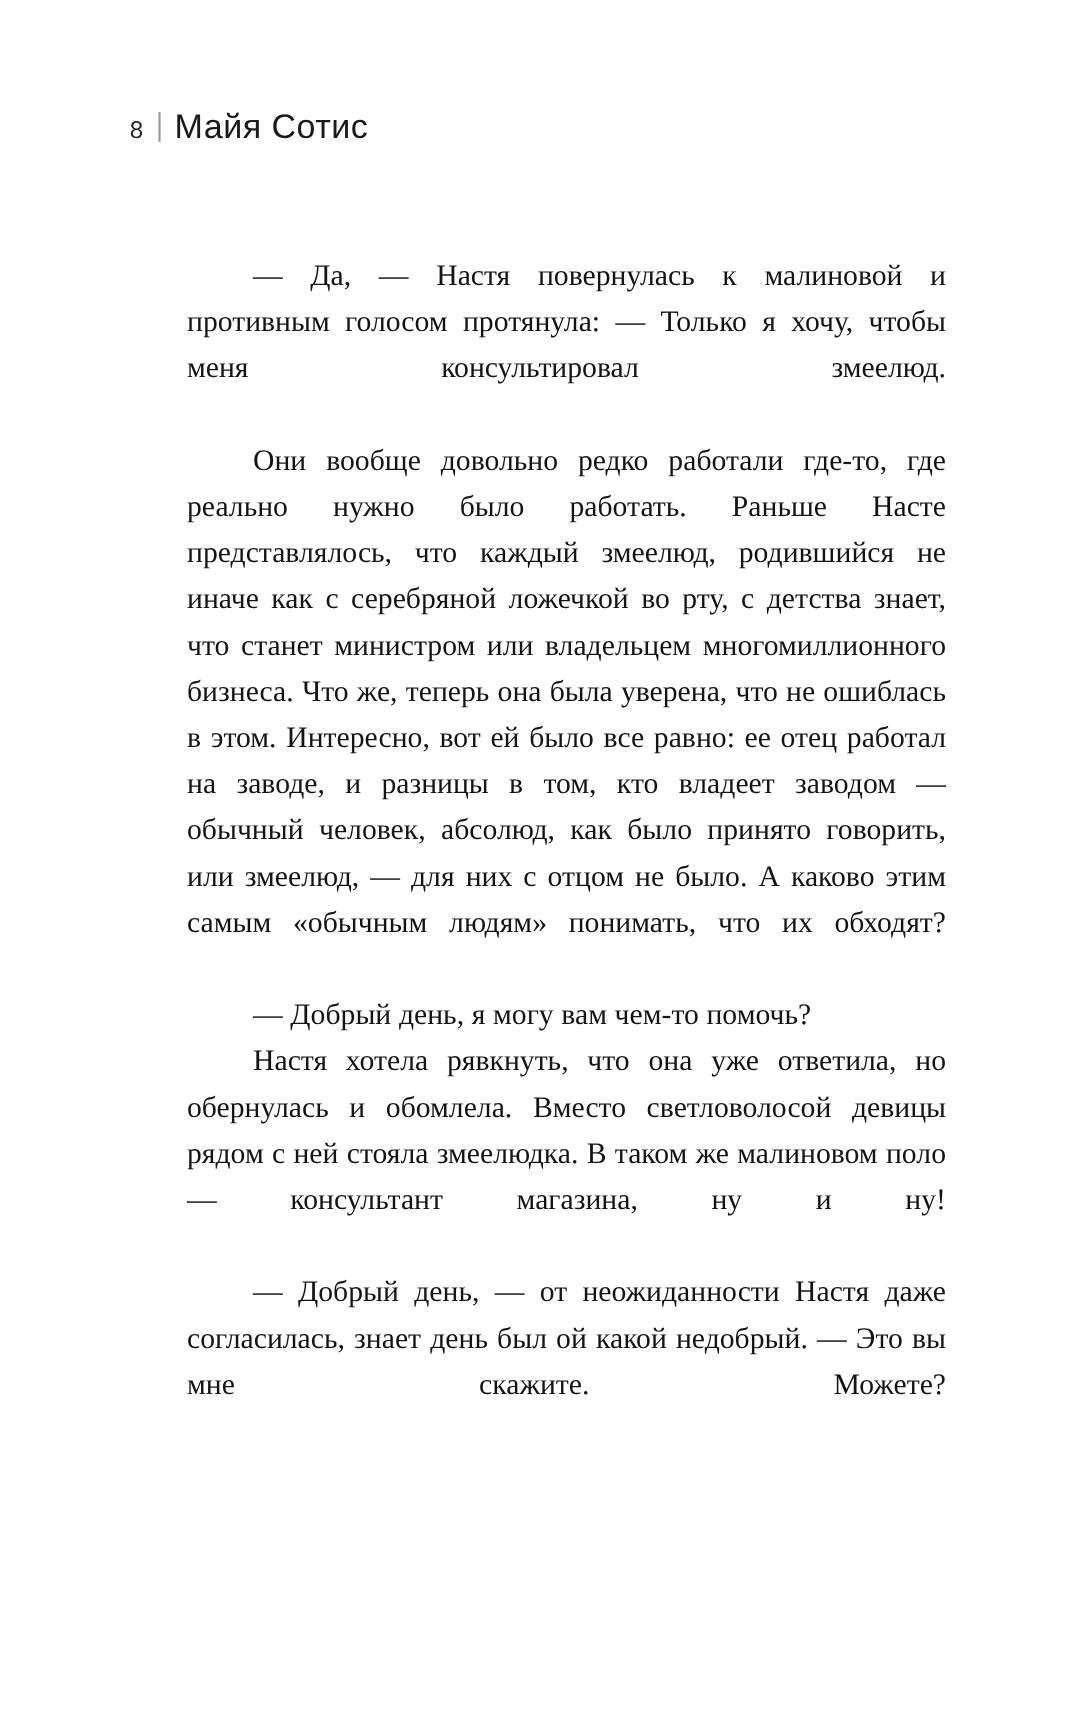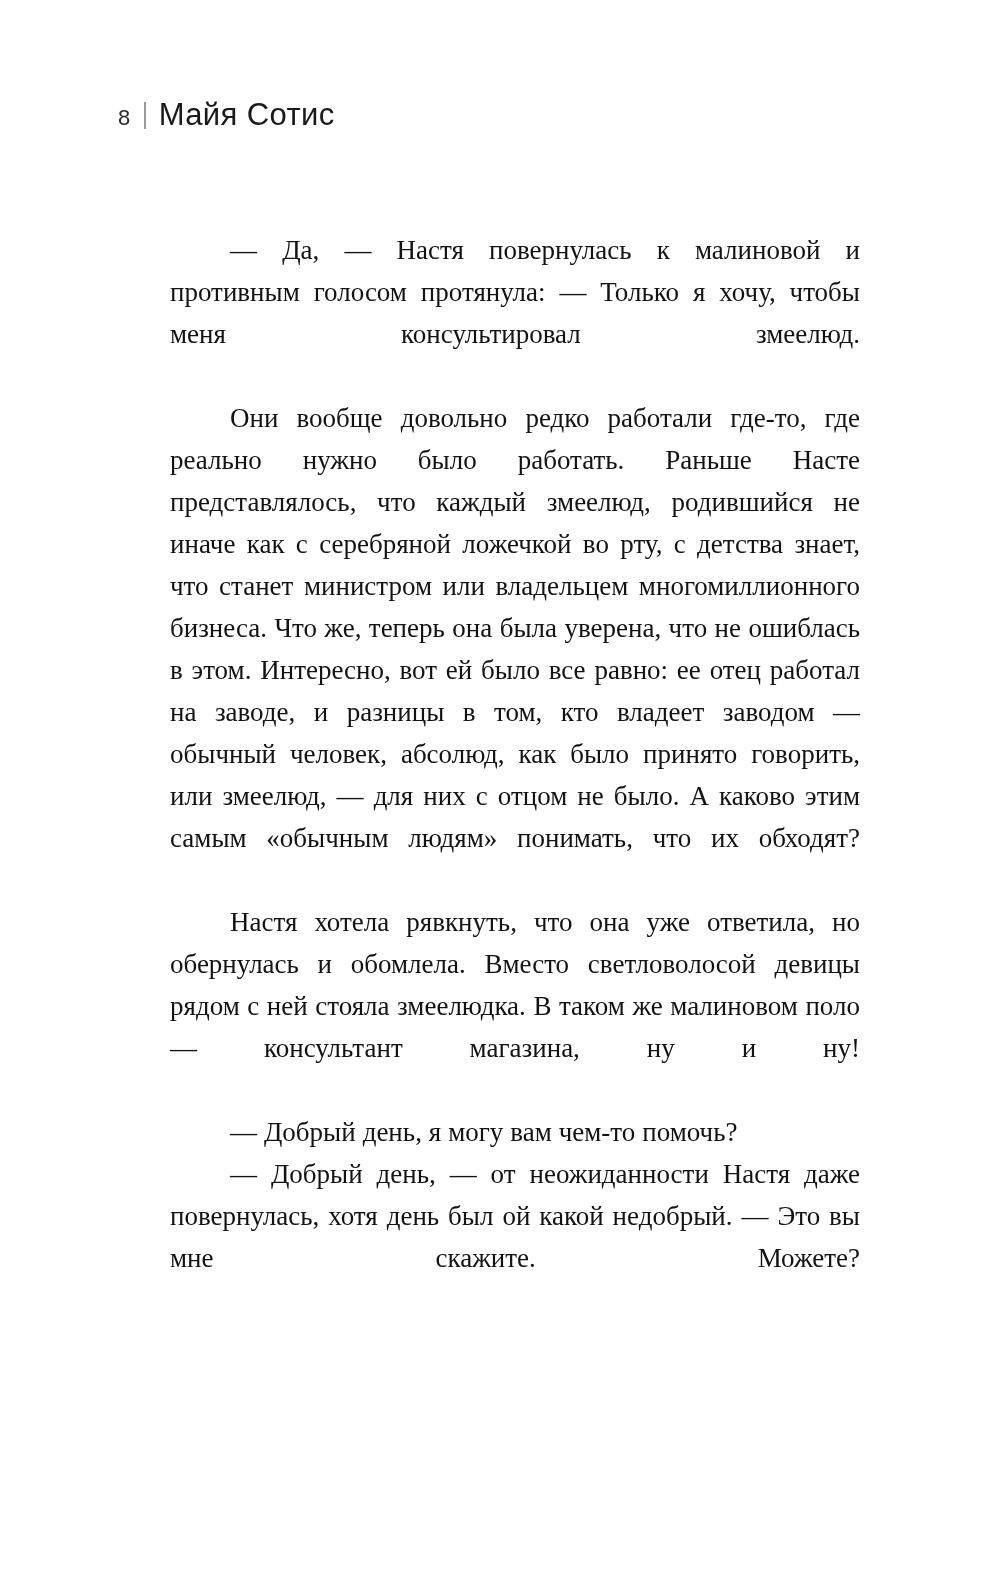--- a/index.html
+++ b/index.html
@@ -91,18 +91,18 @@
 
   <div class="running-head">
     <span class="folio">8</span>
     <span class="rule"></span>
     <span class="book-author">Майя Сотис</span>
   </div>
 
   <div class="text-block">
     <p class="para">— Да, — Настя повернулась к малиновой и противным голосом протянула: — Только я хочу, чтобы меня консультировал змеелюд.</p>
     <p class="para">Они вообще довольно редко работали где-то, где реально нужно было работать. Раньше Насте представлялось, что каждый змеелюд, родившийся не иначе как с серебряной ложечкой во рту, с детства знает, что станет министром или владельцем многомиллионного бизнеса. Что же, теперь она была уверена, что не ошиблась в этом. Интересно, вот ей было все равно: ее отец работал на заводе, и разницы в том, кто владеет заводом — обычный человек, абсолюд, как было принято говорить, или змеелюд, — для них с отцом не было. А каково этим самым «обычным людям» понимать, что их обходят?</p>
+    <p class="para short-last">— Добрый день, я могу вам чем-то помочь?</p>
     <p class="para">Настя хотела рявкнуть, что она уже ответила, но обернулась и обомлела. Вместо светловолосой девицы рядом с ней стояла змеелюдка. В таком же малиновом поло — консультант магазина, ну и ну!</p>
-    <p class="para short-last">— Добрый день, я могу вам чем-то помочь?</p>
-    <p class="para">— Добрый день, — от неожиданности Настя даже повернулась, хотя день был ой какой недобрый. — Это вы мне скажите. Можете?</p>
+    <p class="para">— Добрый день, — от неожиданности Настя даже согласилась, знает день был ой какой недобрый. — Это вы мне скажите. Можете?</p>
   </div>
 
 </div>
 
 </body></html>

